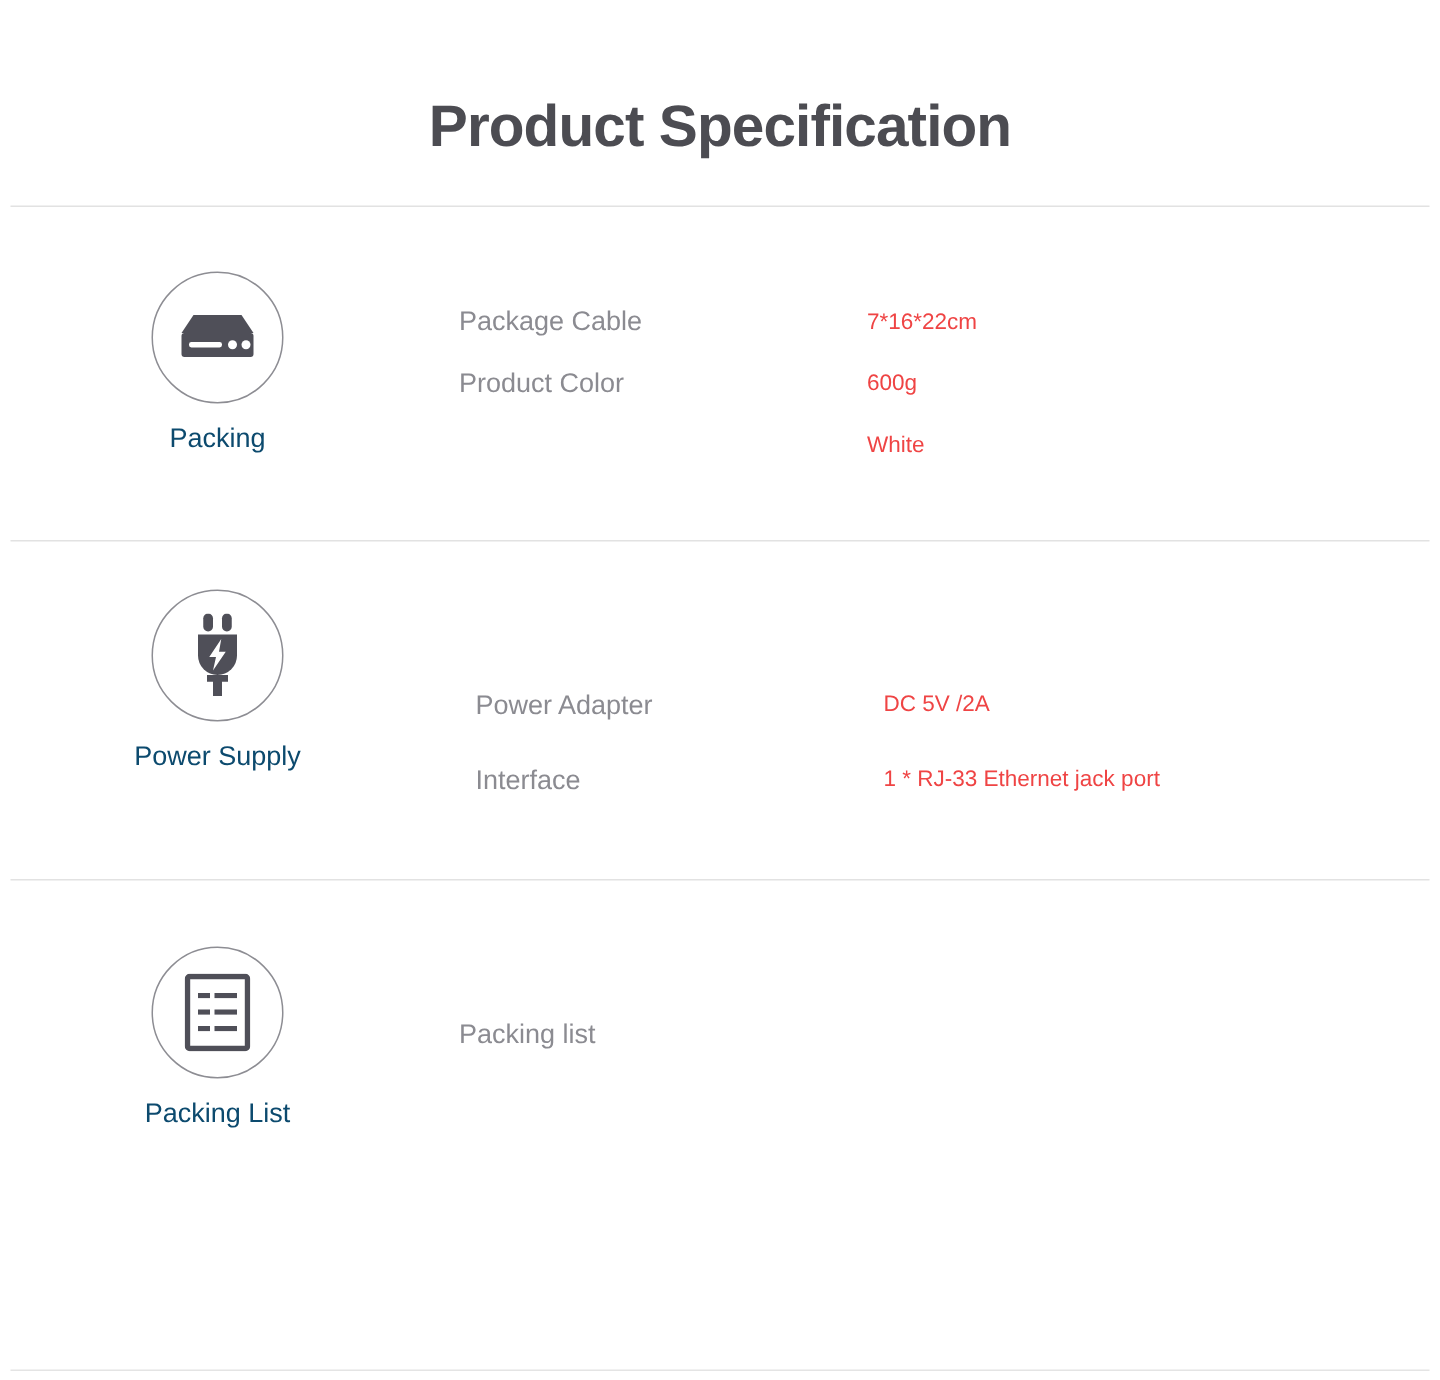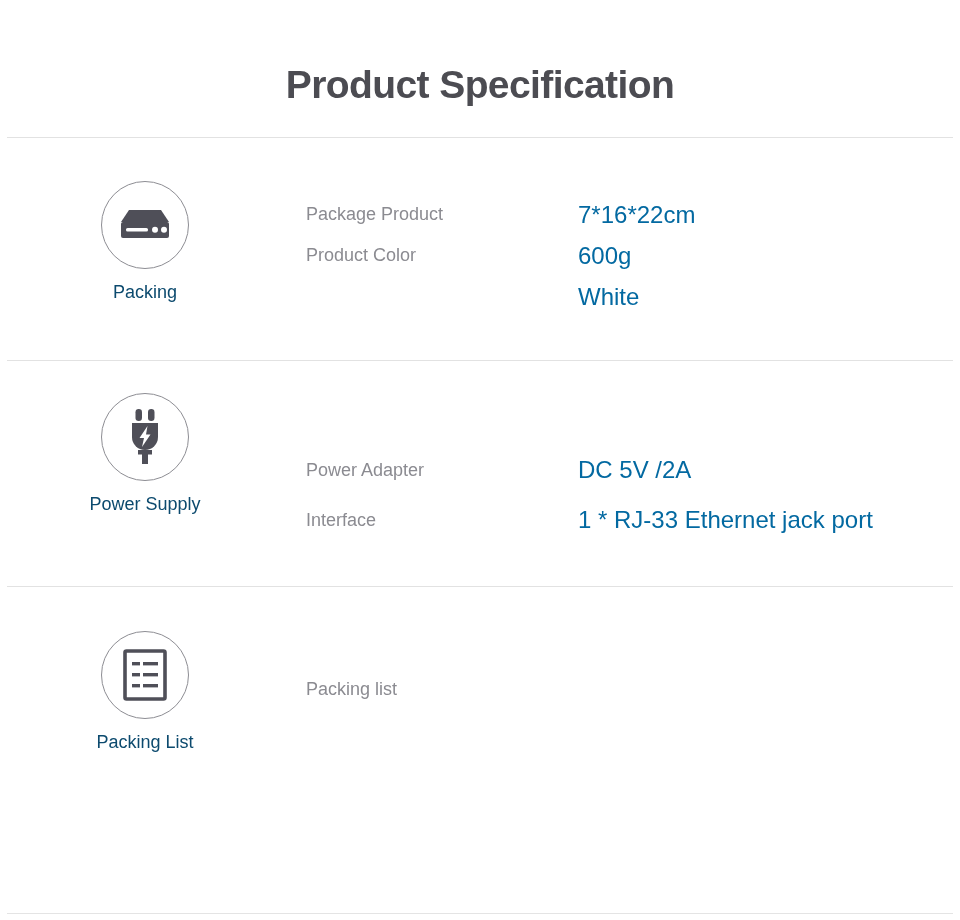--- a/index.html
+++ b/index.html
@@ -118,27 +118,27 @@
   .row-packing-list .label-col { top: 82px; }
   .row-packing-list .value-col { top: 86px; }
 
   .spec-label {
     font-size: 18px;
     color: #8b8b91;
     line-height: 41px;
     white-space: nowrap;
   }
   .spec-value {
-    font-size: 24px;
-    color: #0369a1;
+    font-size: 15px;
+    color: #ef4444;
     line-height: 41px;
     white-space: nowrap;
   }
   .row-power .spec-label,
-  .row-power .spec-value { line-height: 50px; }
+  .row-power .spec-value { line-height: 50px; margin-left: 11px; }
   .row-packing-list .spec-value { line-height: 45.5px; }
 </style>
 </head>
 <body>
 
 <div class="page">
 
   <div class="title-wrap">
     <div class="page-title">Product Specification</div>
   </div>
@@ -154,21 +154,21 @@
           <rect x="2" y="14" width="48" height="16" rx="2" fill="#4f4f58"></rect>
           <rect x="7" y="20" width="22" height="3.6" rx="1.6" fill="#ffffff"></rect>
           <circle cx="36" cy="21.8" r="3" fill="#ffffff"></circle>
           <circle cx="45" cy="21.8" r="3" fill="#ffffff"></circle>
         </svg>
       </div>
       <div class="icon-caption">Packing</div>
     </div>
 
     <div class="label-col">
-      <div class="spec-label">Package Product</div>
+      <div class="spec-label">Package Cable</div>
       <div class="spec-label">Product Color</div>
     </div>
 
     <div class="value-col">
       <div class="spec-value">7*16*22cm</div>
       <div class="spec-value">600g</div>
       <div class="spec-value">White</div>
     </div>
 
   </div>

